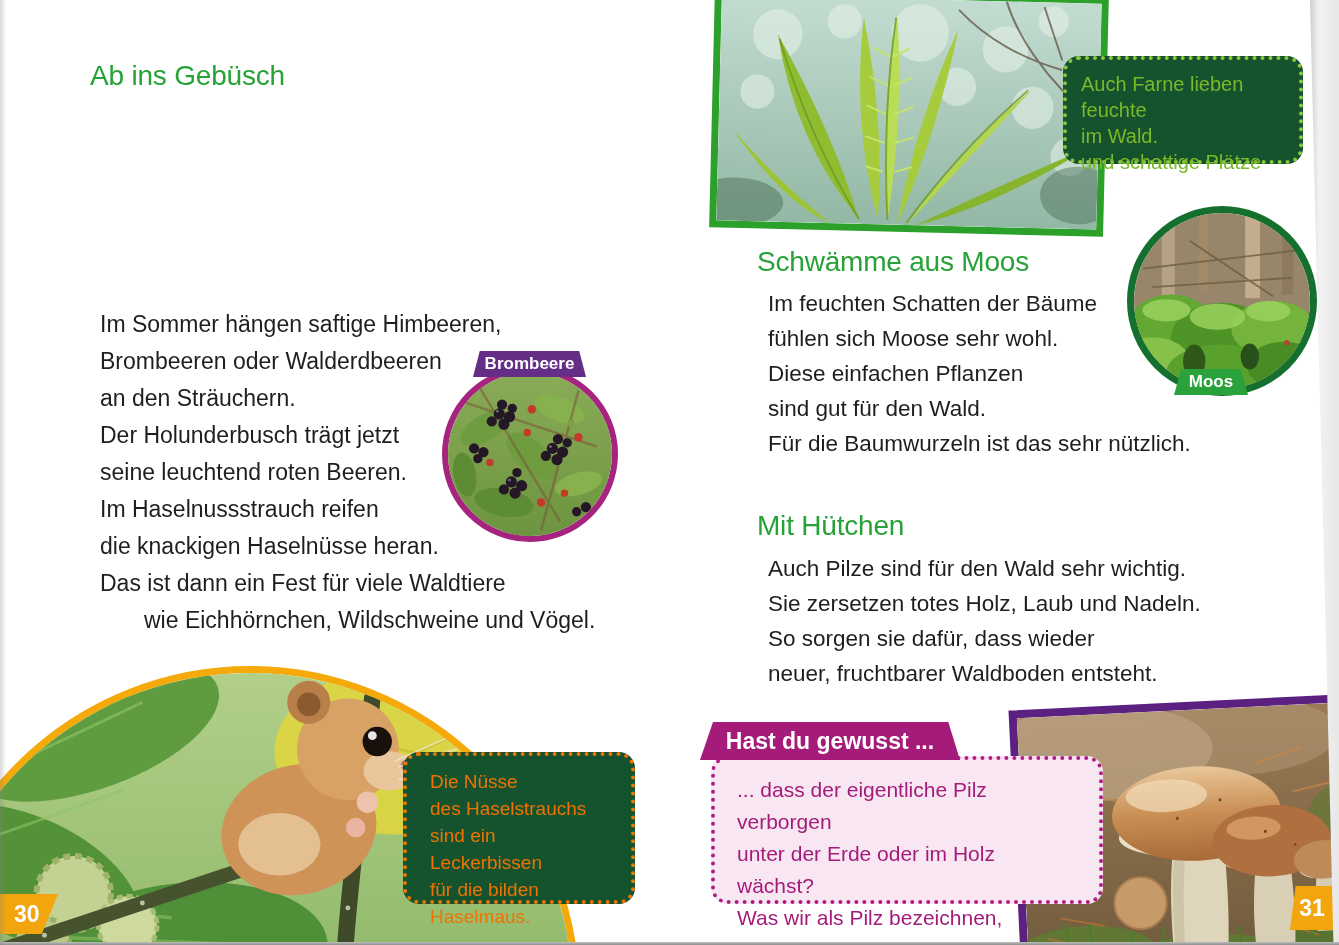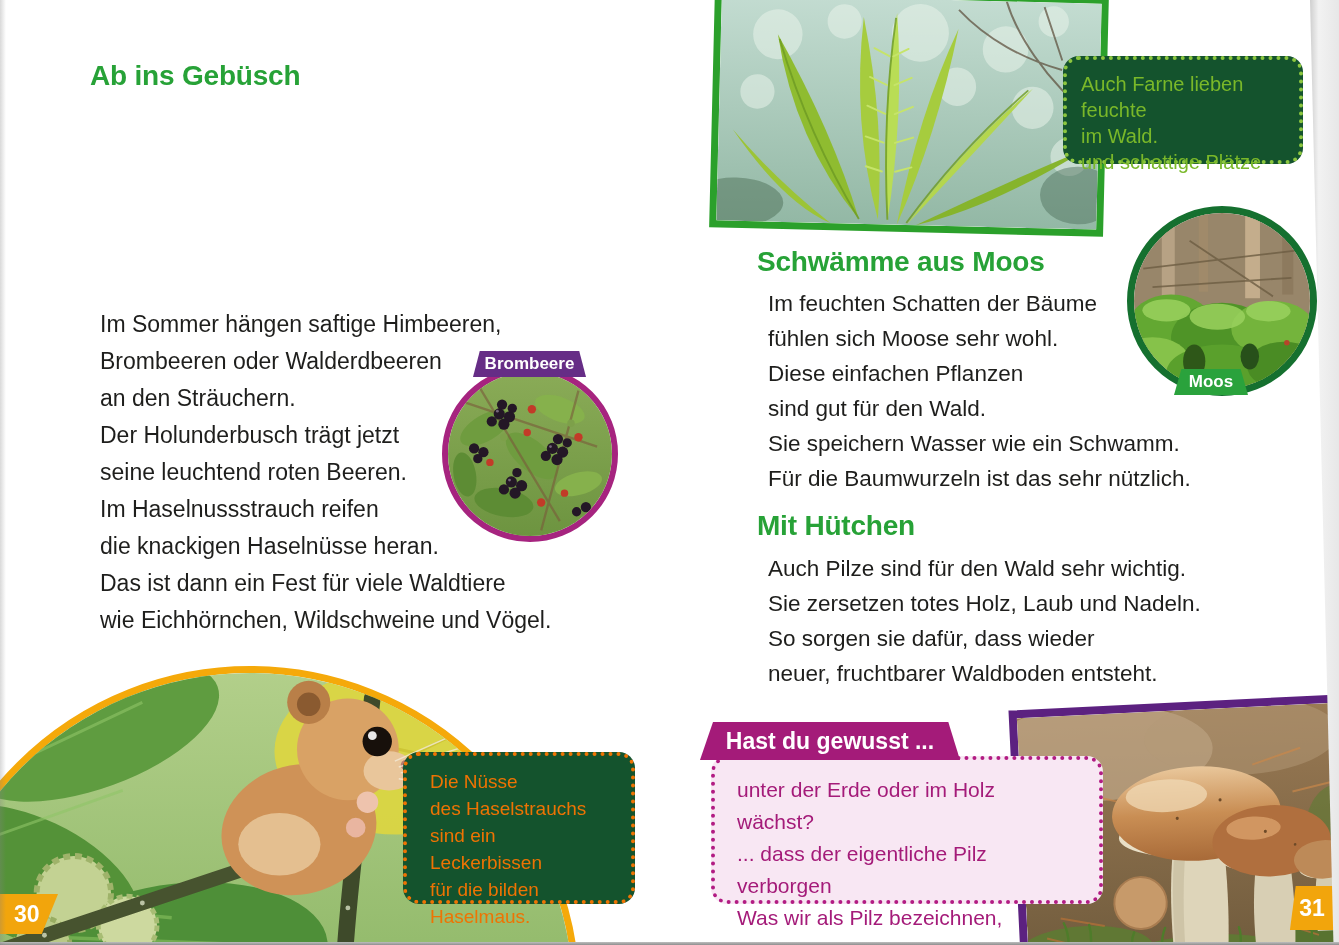--- a/index.html
+++ b/index.html
@@ -5,21 +5,21 @@
   :root{
     --heading-green:#27a237; --body-text:#1e1e1c; --light-green:#7ab829; --light-green-dot:#8cc63f;
     --orange:#ee7303; --badge-orange:#f2a50c; --dormouse-ring:#f5a90a; --berry-ring:#a6247f;
     --berry-banner:#662d86; --magenta:#a41b79; --magenta-dot:#b21c83; --pink-bg:#f8e7f3;
     --moss-ring:#15702f; --moss-label:#2aa23c; --fern-ring:#2ba02b; --mushroom-ring:#5c2180;
   }
   html,body{margin:0;padding:0;background:#e7e7e7;}
   #stage{position:relative;width:1339px;height:945px;background:#ffffff;overflow:hidden;
          font-family:"Liberation Sans","DejaVu Sans",sans-serif;}
   .abs{position:absolute;}
-  .h-green{color:var(--heading-green);font-weight:700;font-size:28px;letter-spacing:-.2px;}
+  .h-green{color:var(--heading-green);font-weight:400;font-size:28px;letter-spacing:-.2px;}
   .body-text{color:var(--body-text);font-size:23px;}
   .body-text span{display:block;}
   .lh38 span{line-height:38px;}
   .lh35 span{line-height:35px;font-size:22.5px;}
   .photo{overflow:hidden;}
   .photo svg{display:block;width:100%;height:100%;}
   .dotted-box{background:#14532d;border-radius:16px;}
   .banner-label{color:#fff;font-weight:700;text-align:center;}
   .page-badge{background:var(--badge-orange);color:#fff;font-weight:700;font-size:23px;}
   .note span{display:block;}
@@ -34,21 +34,21 @@
 
   <div class="abs body-text" style="left:100px;top:306px;">
     <span style="line-height:37px;">Im Sommer hängen saftige Himbeeren,</span>
     <span style="line-height:37px;">Brombeeren oder Walderdbeeren</span>
     <span style="line-height:37px;">an den Sträuchern.</span>
     <span style="line-height:37px;">Der Holunderbusch trägt jetzt</span>
     <span style="line-height:37px;">seine leuchtend roten Beeren.</span>
     <span style="line-height:37px;">Im Haselnussstrauch reifen</span>
     <span style="line-height:37px;">die knackigen Haselnüsse heran.</span>
     <span style="line-height:37px;">Das ist dann ein Fest für viele Waldtiere</span>
-    <span style="line-height:37px;">wie Eichhörnchen, Wildschweine und Vögel.</span>
+    <span style="line-height:37px;margin-left:44px;">wie Eichhörnchen, Wildschweine und Vögel.</span>
   </div>
 
   <div class="abs photo" style="left:442px;top:366px;width:164px;height:164px;border:6px solid var(--berry-ring);border-radius:50%;z-index:2;">
     <svg viewBox="0 0 176 176" preserveAspectRatio="none">
       <defs>
           <linearGradient id="bgreen" x1="0" y1="0" x2="0" y2="1">
         <stop offset="0" stop-color="#8aab57"></stop>
             <stop offset="1" stop-color="#6d9440"></stop>
           </linearGradient>
         </defs>
@@ -219,21 +219,20 @@
     <span style="line-height:26px;">und schattige Plätze</span>
   </div>
 
   <h2 class="abs h-green" style="left:757px;top:246px;margin:0;">Schwämme aus Moos</h2>
 
   <div class="abs body-text lh35" style="left:768px;top:286px;">
     <span>Im feuchten Schatten der Bäume</span>
     <span>fühlen sich Moose sehr wohl.</span>
     <span>Diese einfachen Pflanzen</span>
     <span>sind gut für den Wald.</span>
-    <span>Sie speichern Wasser wie ein Schwamm.</span>
     <span>Für die Baumwurzeln ist das sehr nützlich.</span>
   </div>
 
   <div class="abs photo" style="left:1127px;top:206px;width:176px;height:176px;border:7px solid var(--moss-ring);border-radius:50%;z-index:3;">
     <svg viewBox="0 0 190 190" preserveAspectRatio="none">
       <rect width="190" height="190" fill="#98866a"></rect>
       <rect x="30" y="0" width="14" height="90" fill="#b7a284"></rect>
       <rect x="70" y="0" width="10" height="85" fill="#a08a6a"></rect>
       <rect x="120" y="0" width="16" height="92" fill="#c4ad8c"></rect>
       <rect x="160" y="0" width="12" height="88" fill="#8d7a5e"></rect>
@@ -326,22 +325,22 @@
       <g stroke="#7fa24e" stroke-width="2" fill="none" stroke-linecap="round">
         <path d="M320,110 Q330,80 324,55"></path>
           <path d="M30,140 Q22,110 28,90"></path>
       </g>
     </svg>
   </div>
 
   <div class="abs banner-label" style="left:700px;top:722px;width:260px;height:38px;line-height:38px;font-size:23px;background:var(--magenta);clip-path:polygon(5% 0,95.5% 0,100% 100%,0 100%);z-index:7;">Hast du gewusst ...</div>
 
   <div class="abs dotted-box note" style="left:711px;top:756px;width:340px;height:112px;border:4px dotted var(--magenta-dot);background:var(--pink-bg);padding:14px 22px;z-index:6;color:var(--magenta);font-size:21px;">
+    <span style="line-height:32px;">... dass der eigentliche Pilz verborgen</span>
     <span style="line-height:32px;">unter der Erde oder im Holz wächst?</span>
-    <span style="line-height:32px;">... dass der eigentliche Pilz verborgen</span>
     <span style="line-height:32px;">Was wir als Pilz bezeichnen,</span>
     <span style="line-height:32px;">ist nur der Fruchtkörper.</span>
   </div>
 
   <div class="abs page-badge" style="left:1288px;top:886px;width:48px;height:44px;line-height:44px;text-align:center;clip-path:polygon(16% 0,100% 0,100% 100%,4% 100%);z-index:6;">31</div>
 
   <div class="abs" style="left:1310px;top:0;width:29px;height:945px;background:linear-gradient(90deg,#cfcfcf 0,#f2f2f2 30%,#e7e7e7 100%);clip-path:polygon(0 0,100% 0,100% 100%,81% 100%);z-index:40;"></div>
   <div class="abs" style="left:0;top:942px;width:1339px;height:3px;background:linear-gradient(#bdbdbd,#8f8f8f);z-index:41;"></div>
   <div class="abs" style="left:0;top:0;width:6px;height:945px;background:linear-gradient(90deg,rgba(130,130,130,.3),rgba(255,255,255,0));z-index:41;"></div>
 

